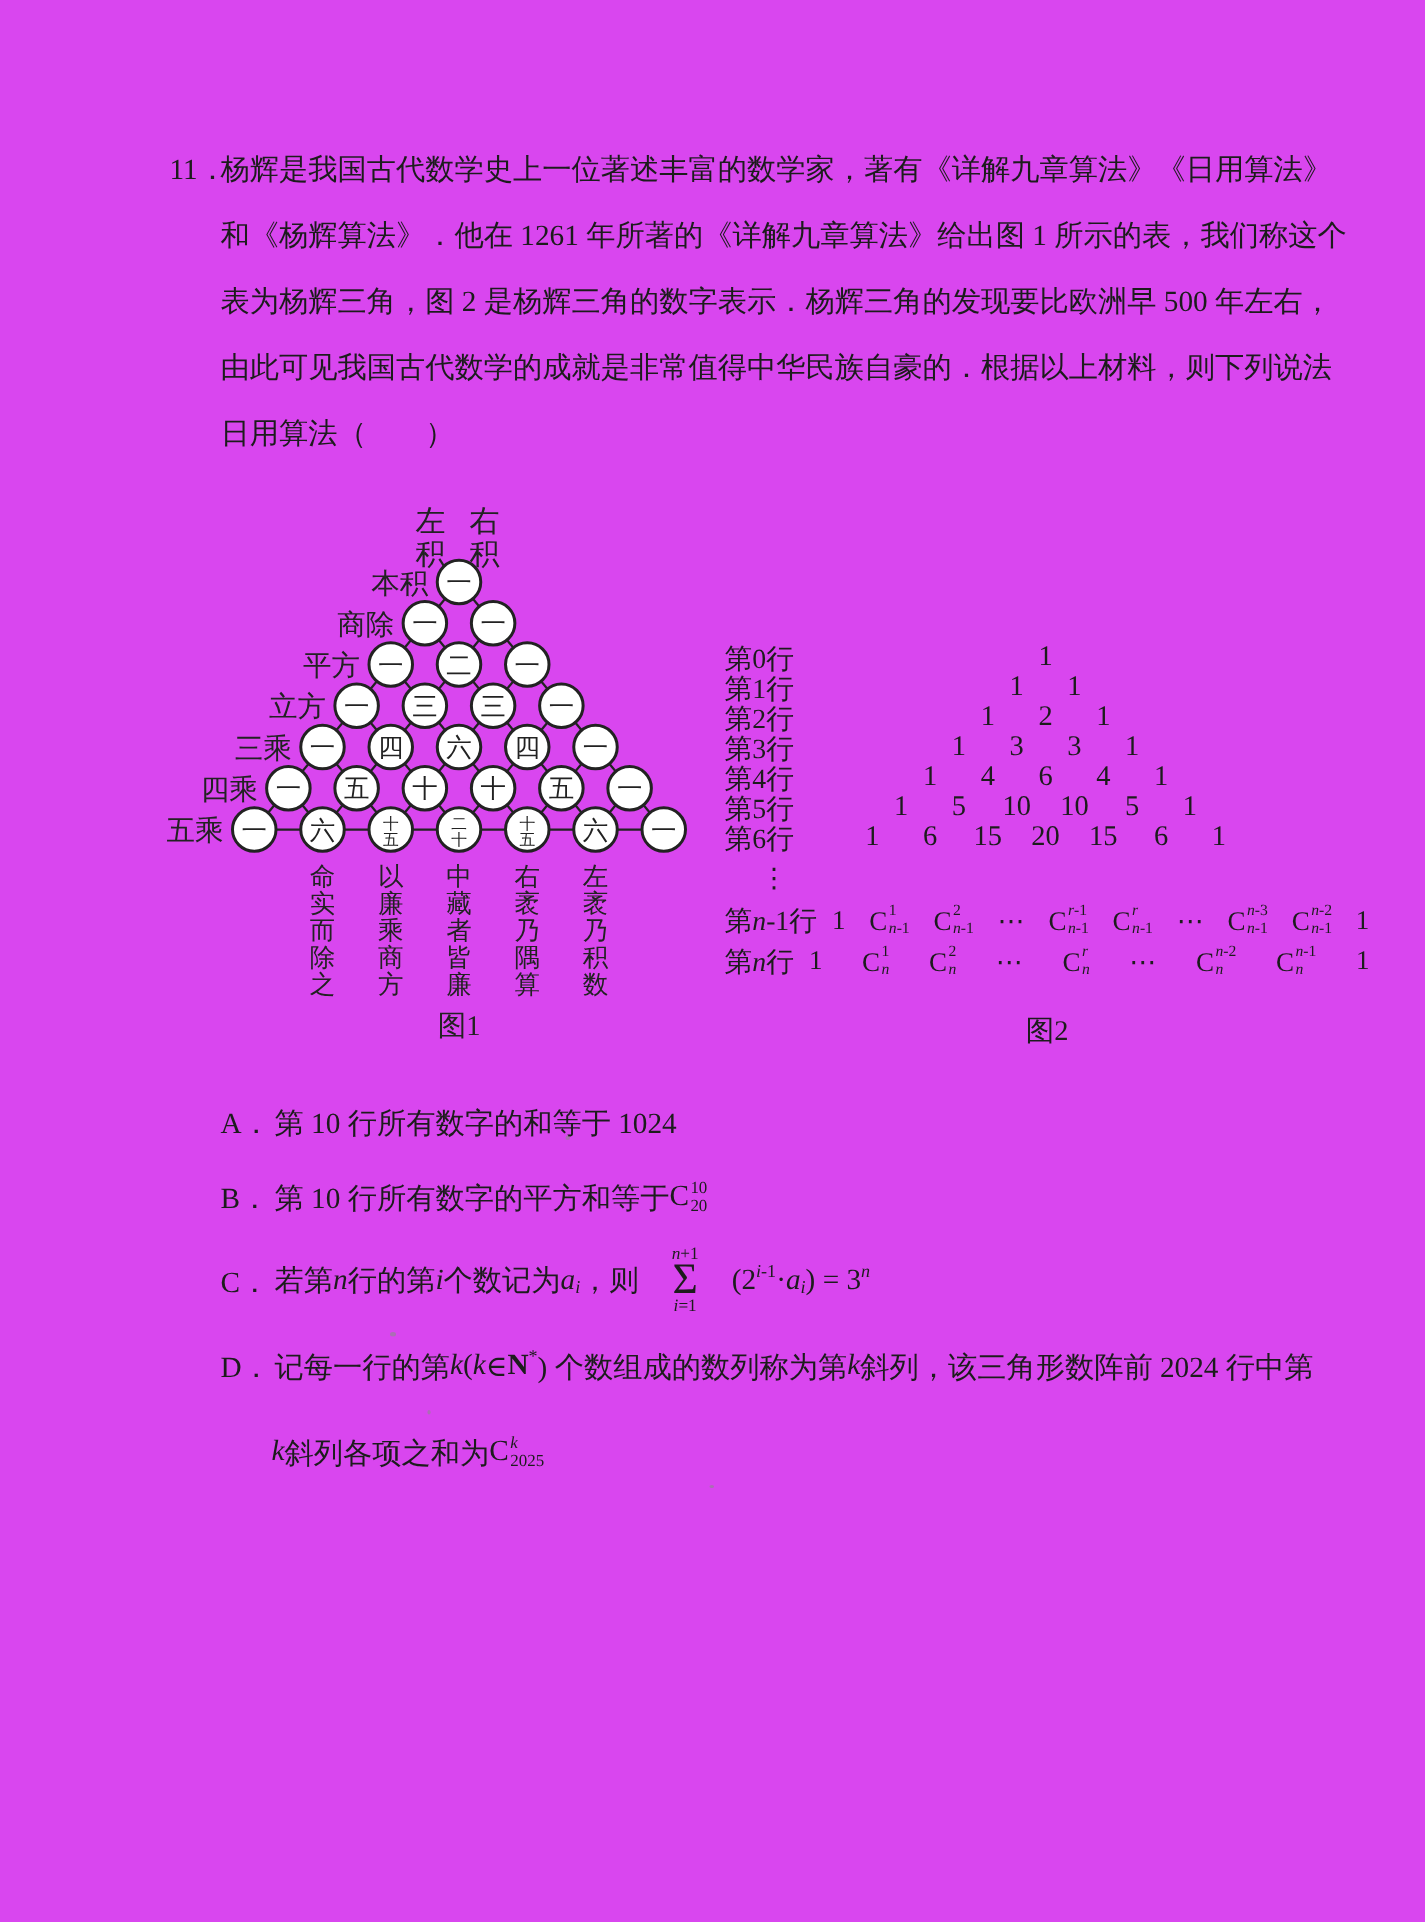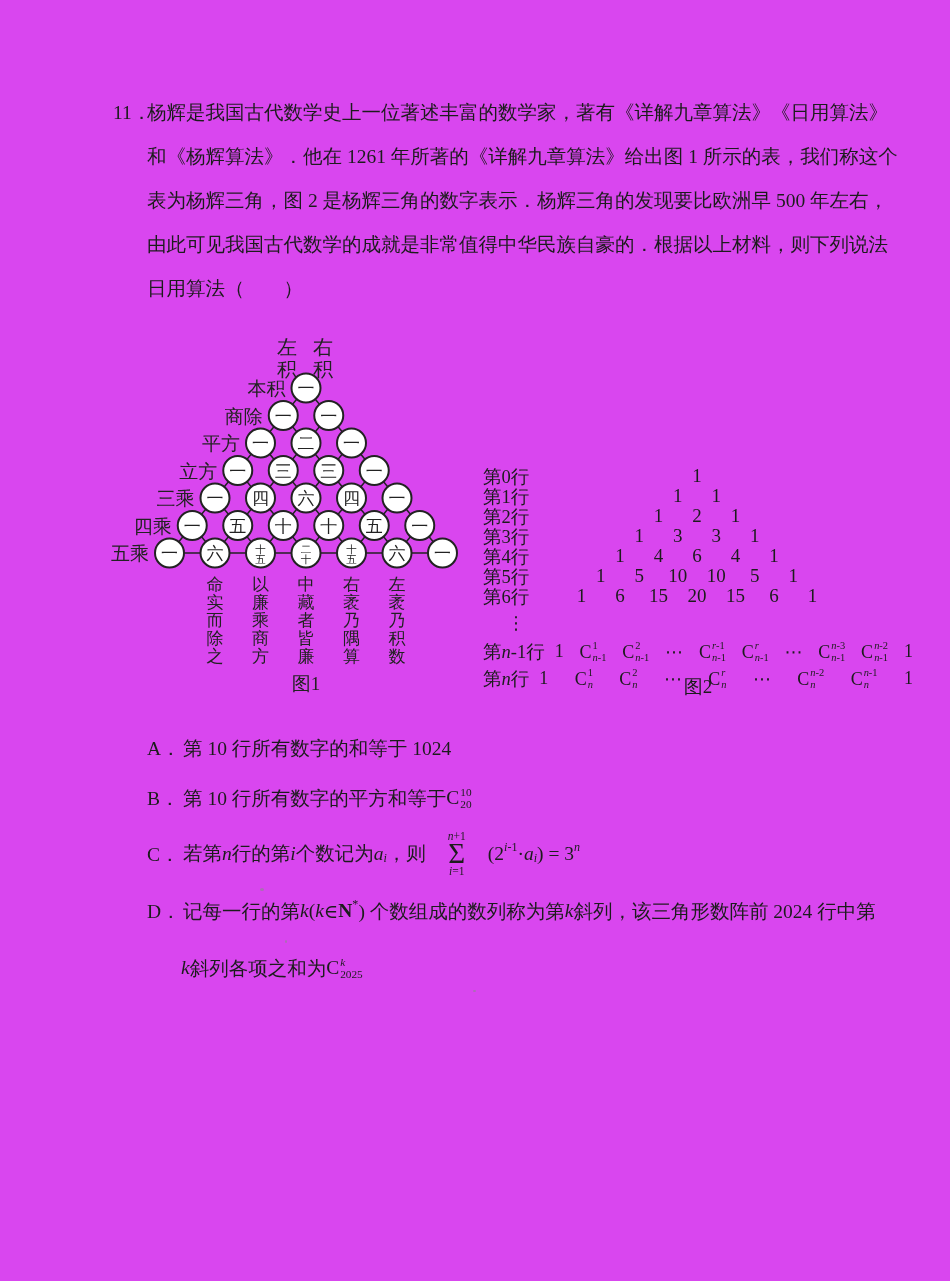--- a/index.html
+++ b/index.html
@@ -6,21 +6,21 @@
   .page{position:relative;width:950px;height:1281px;background:#d946ef;overflow:hidden;
         font-family:"Liberation Serif","DejaVu Serif",serif;color:#1c1c1c;}
   
   .question{position:absolute;left:113px;top:90px;width:772px;font-size:19.5px;}
   .qline{height:44px;display:flex;align-items:center;white-space:nowrap;}
   .qline.indent{padding-left:34px;}
   .qnum{display:inline-block;width:34px;}
   
   #fig1{position:absolute;left:100px;top:328px;}
   
-  #fig2{position:absolute;left:483px;top:466px;width:430px;}
+  #fig2{position:absolute;left:483px;top:428px;width:430px;}
   .f2row{display:flex;align-items:center;height:20px;}
   .f2label{width:62px;font-size:18.5px;white-space:nowrap;flex:none;}
   .f2nums{width:304px;text-align:center;flex:none;}
   .f2num{display:inline-block;width:38.5px;font-size:19px;text-align:center;}
   .f2dots{height:30px;display:flex;align-items:center;padding-left:24px;font-size:18px;margin-top:2px;}
   .f2srow{display:flex;align-items:center;height:27px;}
   .f2slabel{font-size:18.5px;white-space:nowrap;margin-right:10px;}
   .f2entries{flex:1;display:flex;justify-content:space-between;align-items:center;}
   .f2e{font-size:18px;}
   .fig2cap{position:absolute;left:483px;top:674px;width:430px;text-align:center;font-size:19px;}

